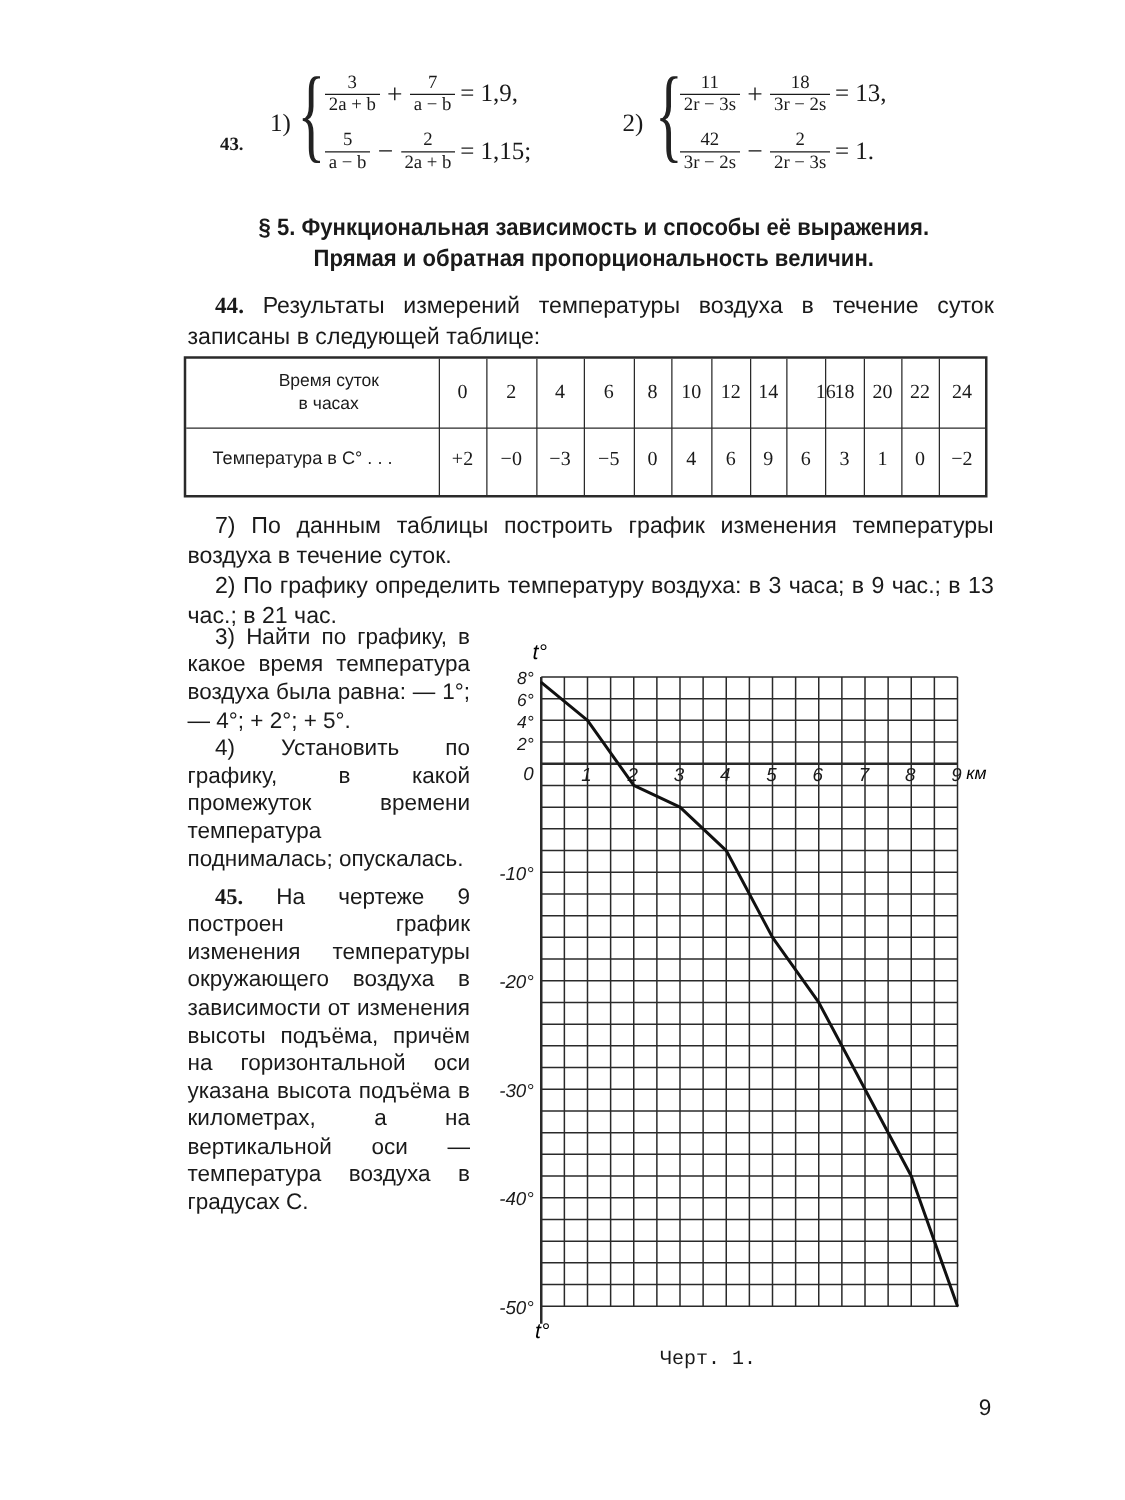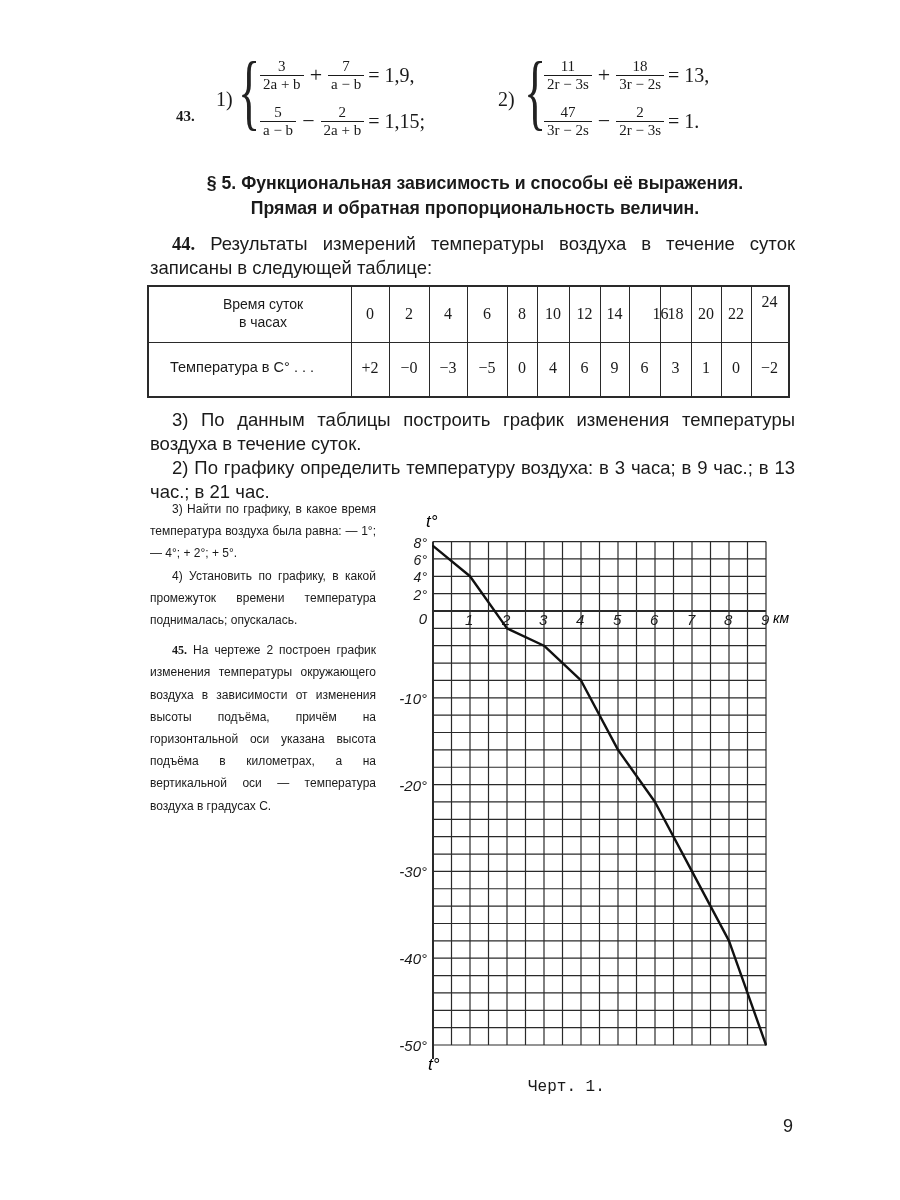--- a/index.html
+++ b/index.html
@@ -30,21 +30,21 @@
   
   .tbl { left: 147px; top: 285px; width: 643px; height: 113px; border: 2px solid #2a2a2a; box-sizing: border-box; }
   .tbl .hdiv { position: absolute; left: 0; right: 0; top: 55px; border-top: 1.5px solid #2a2a2a; }
   .tbl .vdiv { position: absolute; top: 0; bottom: 0; border-left: 1.3px solid #2a2a2a; }
   .tbl .cell { position: absolute; text-align: center; font-size: 16px; }
   .tbl .rowlbl { font-family: "Liberation Sans", sans-serif; font-size: 14px; padding-left: 13px; }
 
   .items { left: 150px; top: 408px; width: 645px; }
   .items p, .leftcol p { margin: 0; text-indent: 22px; }
 
-  .leftcol { left: 150px; top: 498px; width: 226px; font-size: 12px; line-height: 22.2px; }
+  .leftcol { left: 150px; top: 498px; width: 226px; font-size: 18px; line-height: 22.2px; }
   .leftcol p { text-align: justify; }
 
   .caption { left: 528px; top: 1078px; font-size: 16px; font-family: Liberation Mono, monospace; }
   .pagenum { left: 783px; top: 1116px; font-size: 18px; font-family: "Liberation Sans", sans-serif; }
 
   svg text { font-family: "Liberation Sans", "DejaVu Sans", sans-serif; font-style: italic; }
 </style>
 </head>
 <body>
 
@@ -86,21 +86,21 @@
       </span>
     <span class="op">+</span>
     <span class="frac">
         <span class="n">18</span>
         <span class="d">3r − 2s</span>
       </span>
     <span class="eqv">= 13,</span>
   </div>
   <div class="eqrow" style="left:366px; top:46px;">
     <span class="frac">
-        <span class="n">47</span>
+        <span class="n">42</span>
         <span class="d">3r − 2s</span>
       </span>
     <span class="op">−</span>
     <span class="frac">
         <span class="n">2</span>
         <span class="d">2r − 3s</span>
       </span>
     <span class="eqv">= 1.</span>
   </div>
 </div>
@@ -152,33 +152,33 @@
     <div class="vdiv" style="left: 511px;"></div>
     <div class="cell" style="left: 511px; width: 31px; top: 18px;">18</div>
     <div class="cell" style="left: 511px; width: 31px; top: 72px;">3</div>
     <div class="vdiv" style="left: 542px;"></div>
     <div class="cell" style="left: 542px; width: 30px; top: 18px;">20</div>
     <div class="cell" style="left: 542px; width: 30px; top: 72px;">1</div>
     <div class="vdiv" style="left: 572px;"></div>
     <div class="cell" style="left: 572px; width: 30px; top: 18px;">22</div>
     <div class="cell" style="left: 572px; width: 30px; top: 72px;">0</div>
     <div class="vdiv" style="left: 602px;"></div>
-    <div class="cell" style="left: 602px; width: 37px; top: 6px; font-family: Liberation Serif, serif;">24</div>
+    <div class="cell" style="left: 602px; width: 37px; top: 18px; font-family: Liberation Serif, serif;">24</div>
     <div class="cell" style="left: 602px; width: 37px; top: 72px;">−2</div>
   </div>
 
 <div class="abs para items">
-  <p>3) По данным таблицы построить график изменения температуры воздуха в течение суток.</p>
+  <p>7) По данным таблицы построить график изменения температуры воздуха в течение суток.</p>
   <p>2) По графику определить температуру воздуха: в 3 часа; в 9 час.; в 13 час.; в 21 час.</p>
 </div>
 
 <div class="abs para leftcol">
   <p>3) Найти по графику, в какое время температура воздуха была равна: — 1°; — 4°; + 2°; + 5°.</p>
   <p>4) Установить по графику, в какой промежуток времени температура поднималась; опускалась.</p>
-  <p style="margin-top:8px;"><b>45.</b> <span>На чертеже 2 построен график изменения температуры окружающего воздуха в зависимости от изменения высоты подъёма, причём на горизонтальной оси указана высота подъёма в километрах, а на вертикальной оси — температура воздуха в градусах С.</span></p>
+  <p style="margin-top:8px;"><b>45.</b> <span>На чертеже 9 построен график изменения температуры окружающего воздуха в зависимости от изменения высоты подъёма, причём на горизонтальной оси указана высота подъёма в километрах, а на вертикальной оси — температура воздуха в градусах С.</span></p>
 </div>
 
 <svg class="abs" style="left:0; top:0;" width="900" height="1200" id="chart">
   <g id="grid">
       <line x1="433" x2="433" y1="541.56" y2="1059" stroke="#2a2a2a" stroke-width="2"></line>
       <line x1="451.5" x2="451.5" y1="541.56" y2="1045" stroke="#2a2a2a" stroke-width="1.2"></line>
       <line x1="470" x2="470" y1="541.56" y2="1045" stroke="#2a2a2a" stroke-width="1.2"></line>
       <line x1="488.5" x2="488.5" y1="541.56" y2="1045" stroke="#2a2a2a" stroke-width="1.2"></line>
       <line x1="507" x2="507" y1="541.56" y2="1045" stroke="#2a2a2a" stroke-width="1.2"></line>
       <line x1="525.5" x2="525.5" y1="541.56" y2="1045" stroke="#2a2a2a" stroke-width="1.2"></line>

